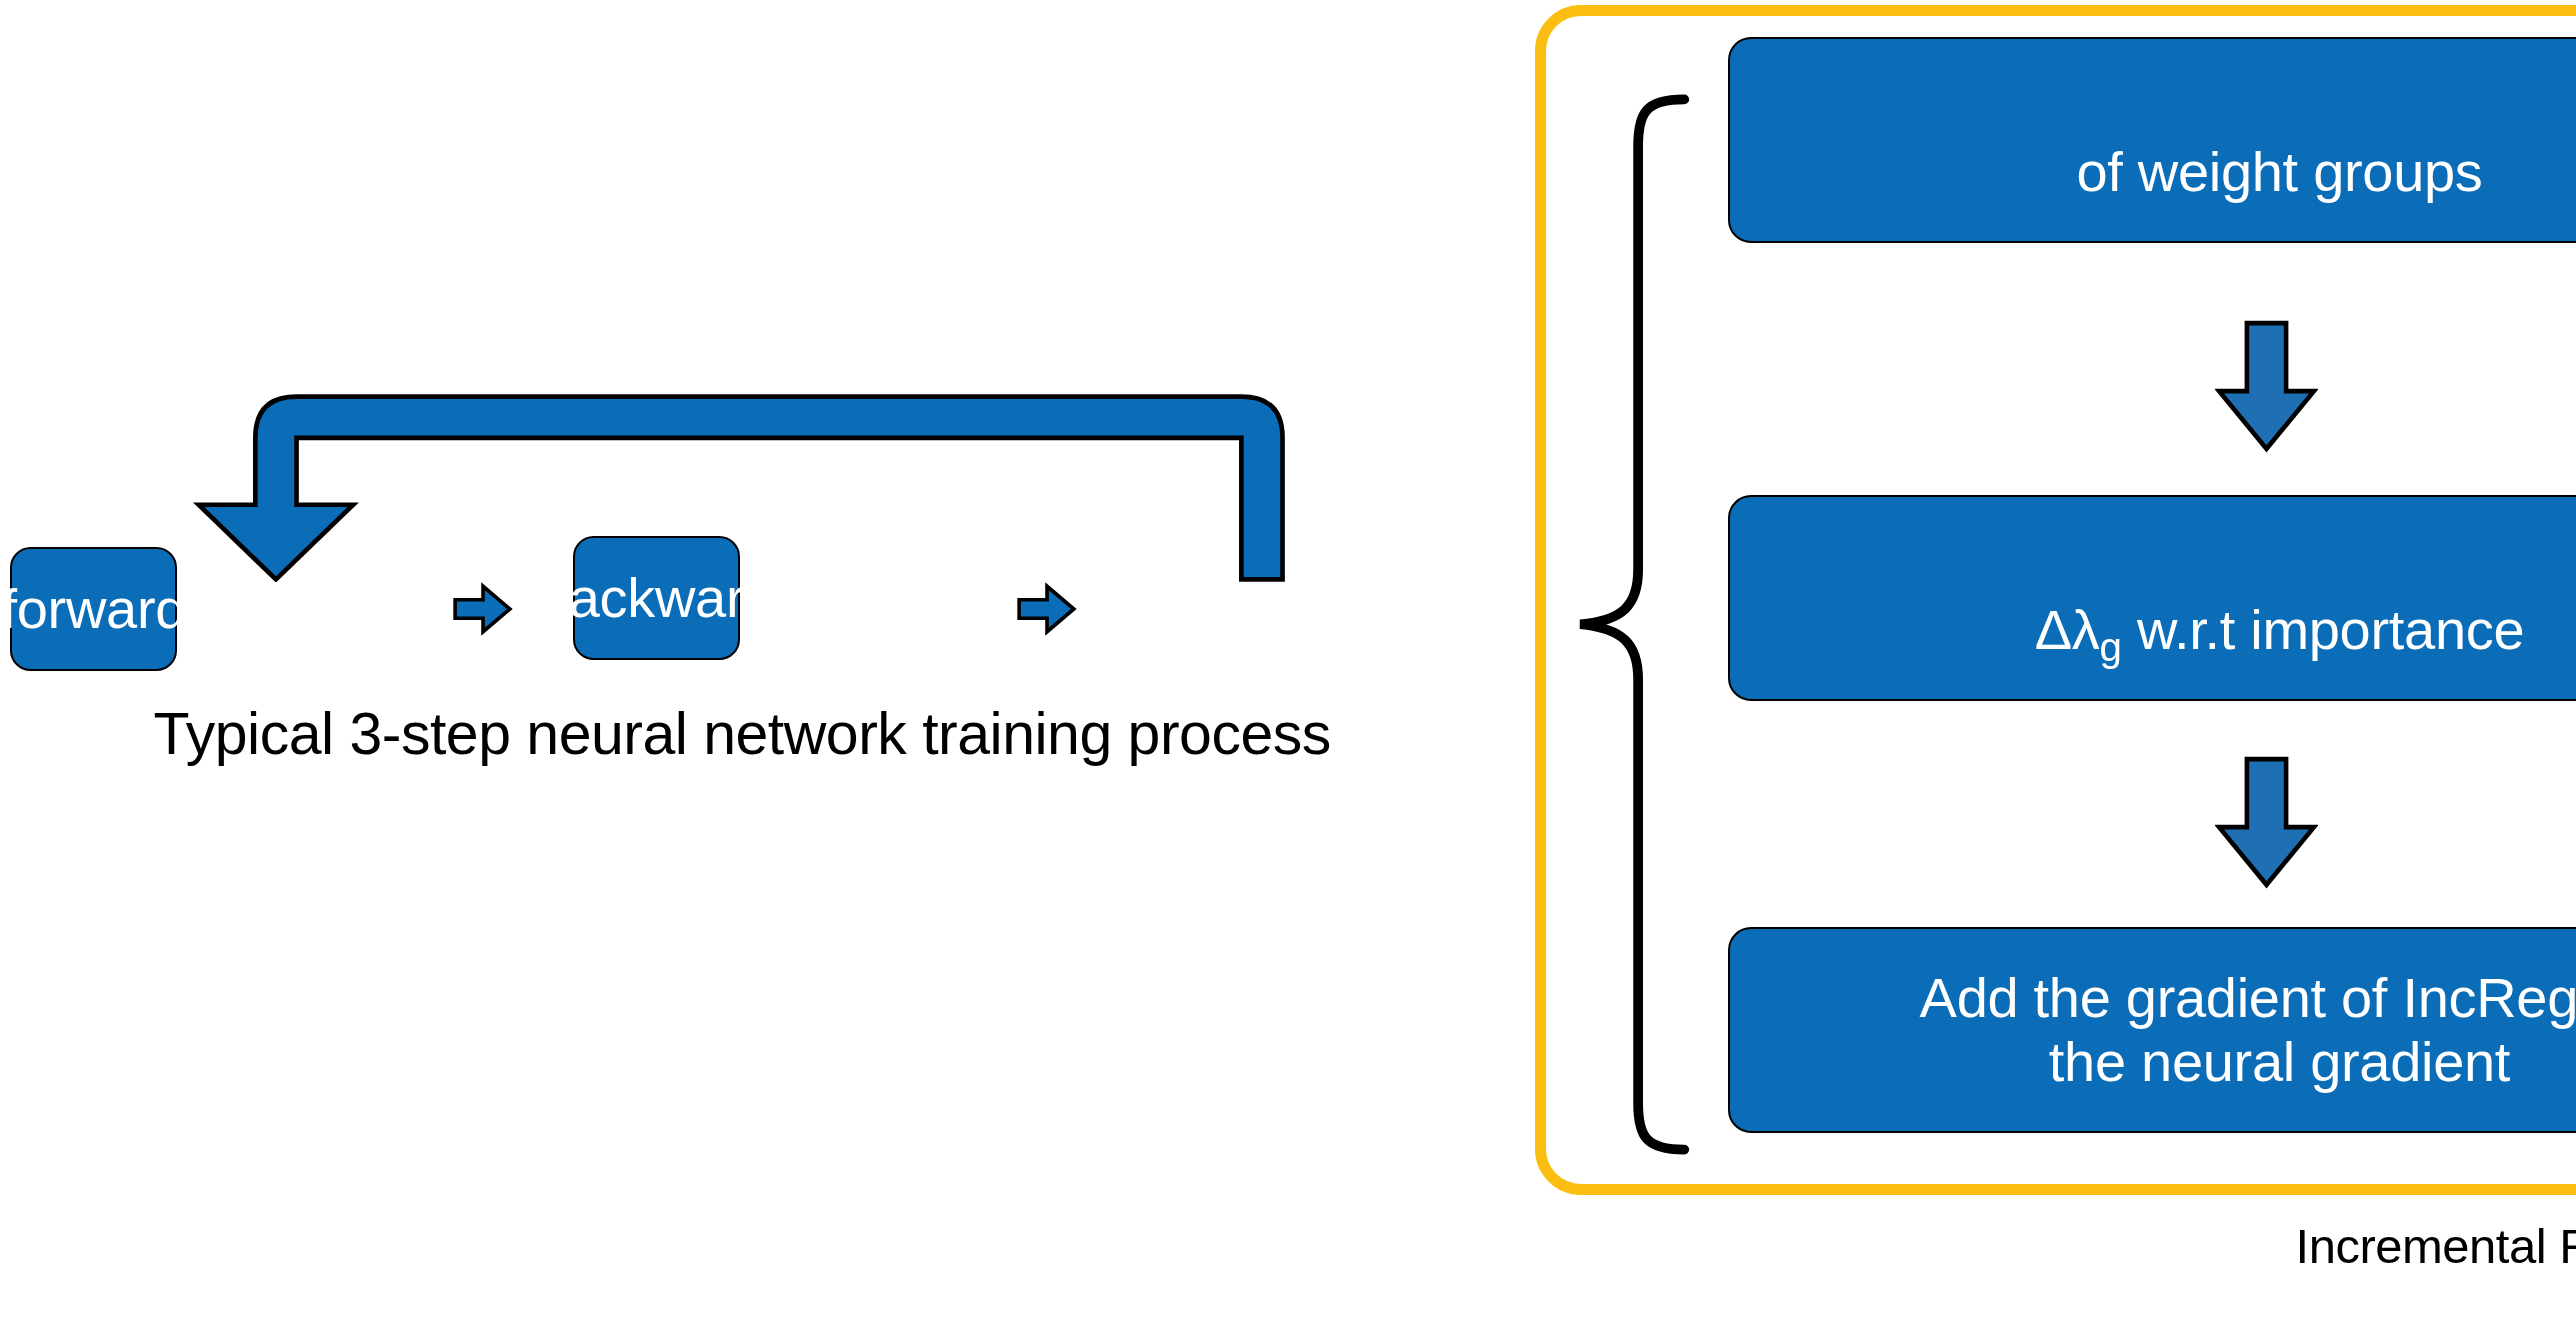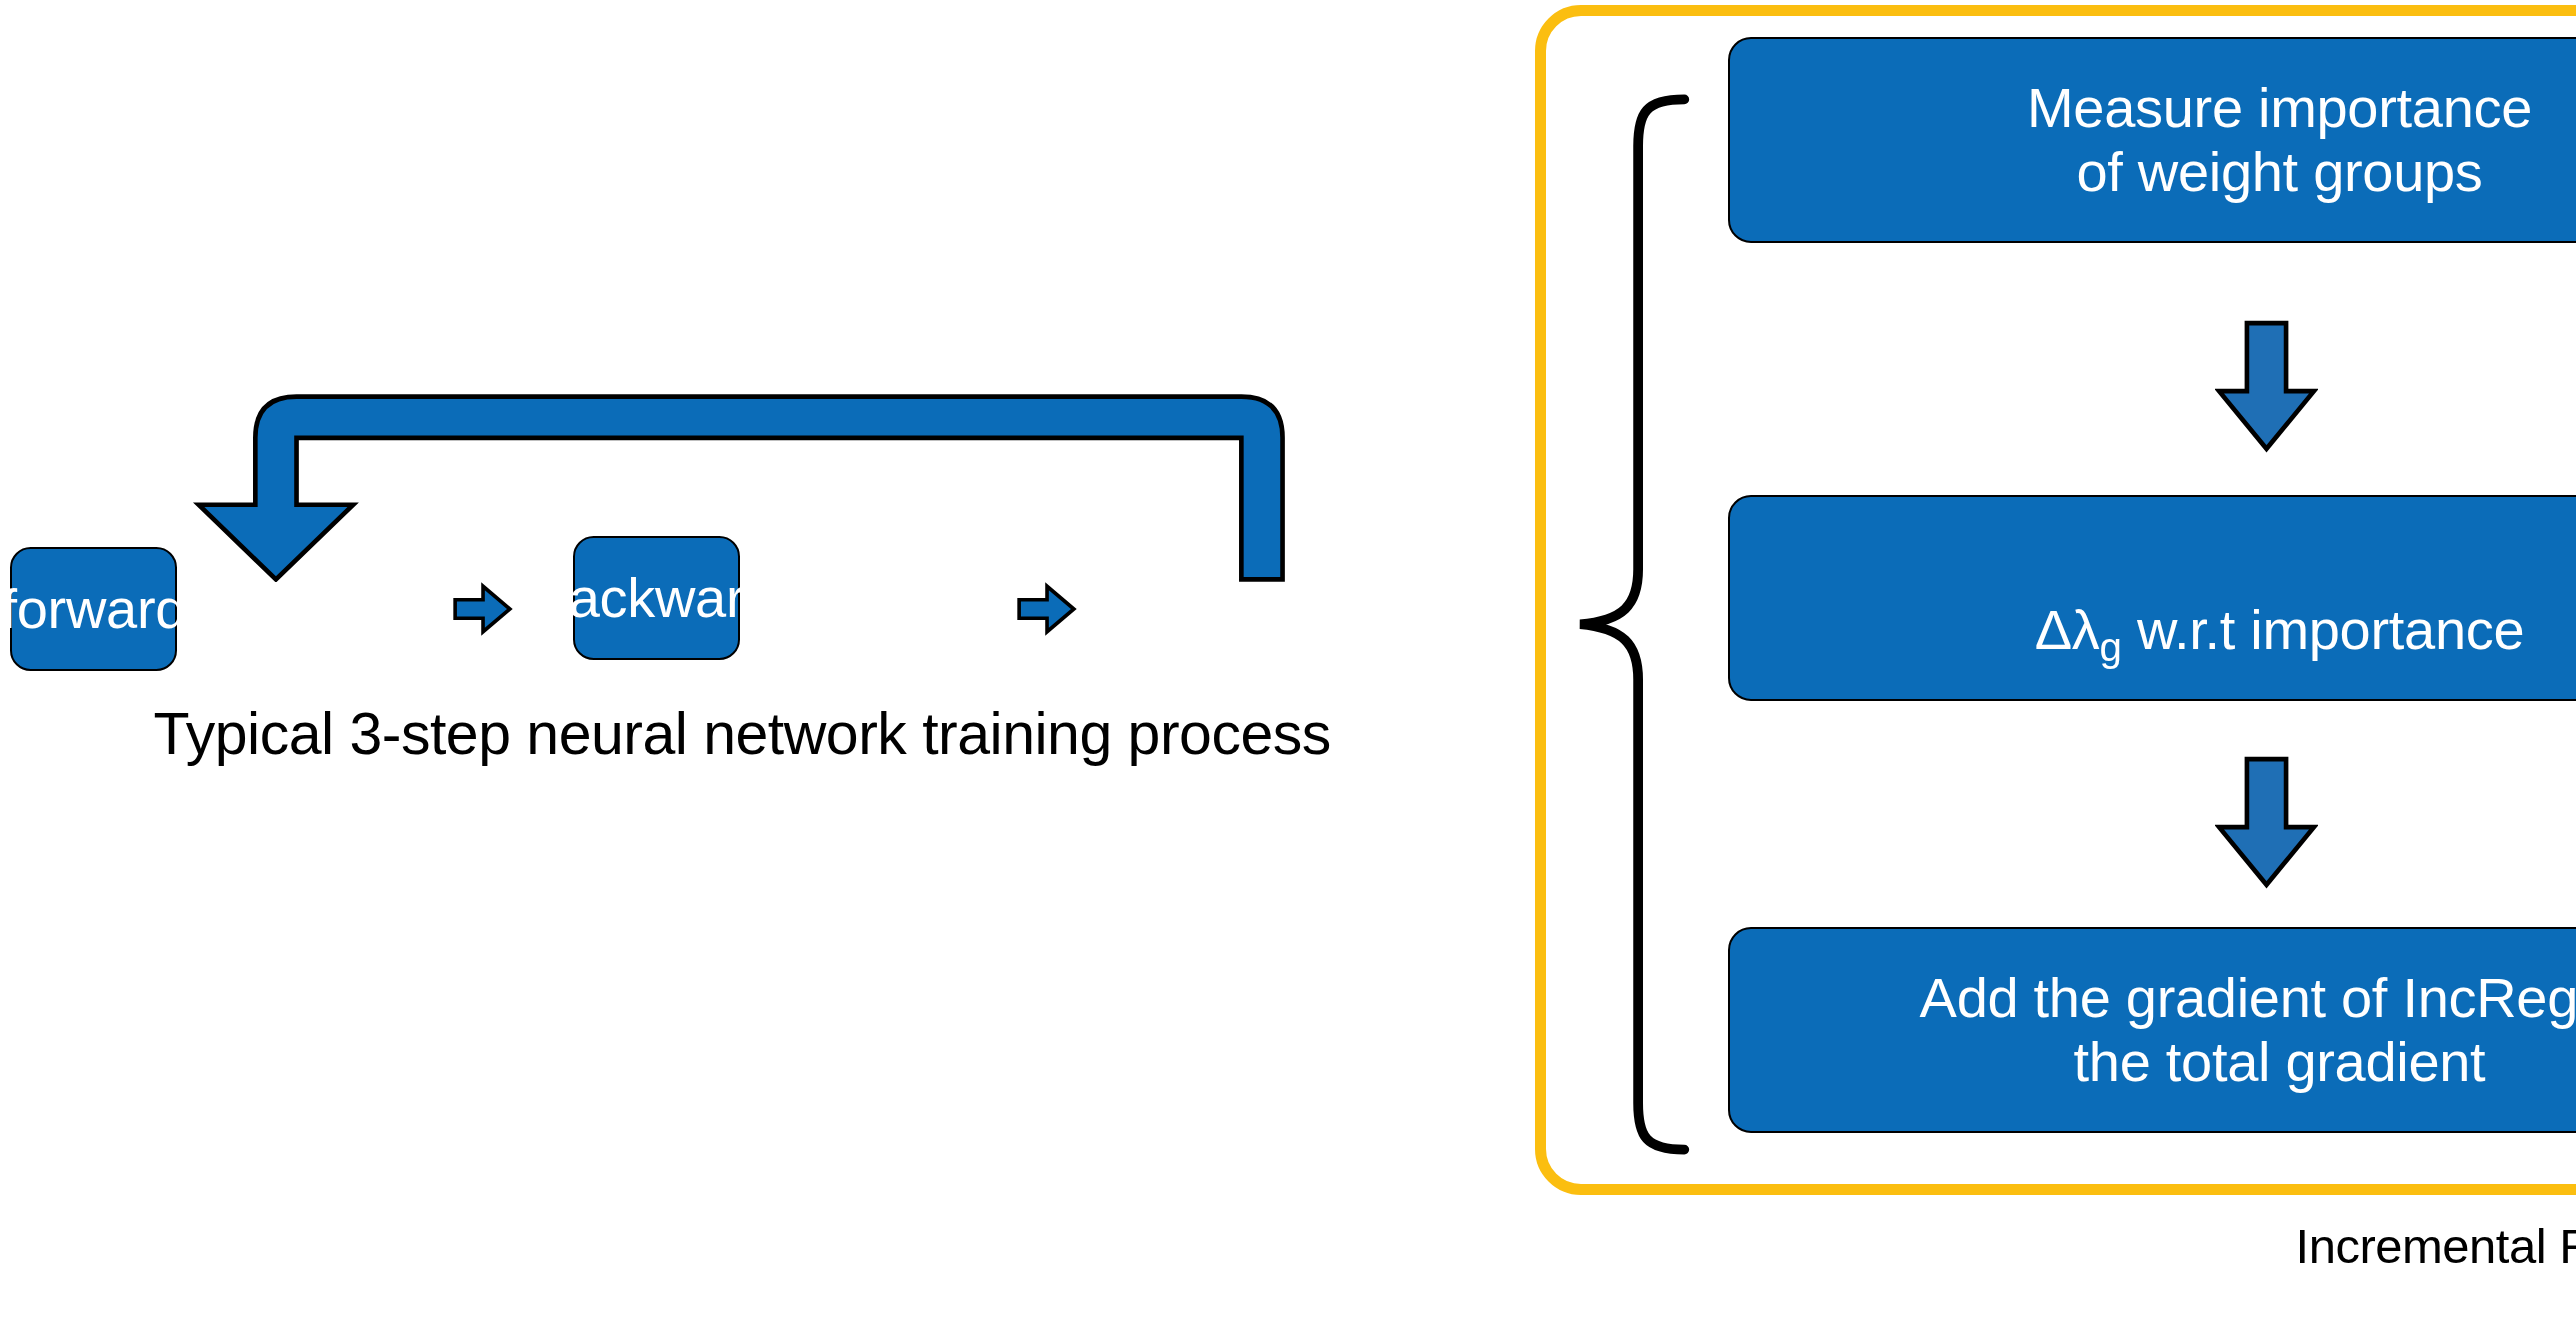--- a/index.html
+++ b/index.html
@@ -136,35 +136,35 @@
     <path d="M 215 14
              C 140 14 125 40 125 105
              L 125 930
              C 125 1000 95 1030 12 1037
              C 95 1045 125 1075 125 1145
              L 125 1970
              C 125 2035 140 2061 215 2061" fill="none" stroke="#000000" stroke-width="19" stroke-linecap="round"></path>
   </svg>
 
   <div class="node flow-box" id="flow-box-1">
-    <span class="lines"><span>Measure importance</span><br><span>of weight groups</span></span>
+    <span class="lines"><br><span>of weight groups</span></span>
   </div>
 
   <svg class="down-arrow" id="down-arrow-1" viewBox="0 0 200 260">
     <path d="M 62 8 L 138 8 L 138 140 L 192 140 L 100 252 L 8 140 L 62 140 Z" fill="#1F6FB5" stroke="#000000" stroke-width="9"></path>
   </svg>
 
   <div class="node flow-box" id="flow-box-2">
     <span class="lines"><br><span>Δλ</span><sub>g</sub><span> w.r.t importance</span></span>
   </div>
 
   <svg class="down-arrow" id="down-arrow-2" viewBox="0 0 200 260">
     <path d="M 62 8 L 138 8 L 138 140 L 192 140 L 100 252 L 8 140 L 62 140 Z" fill="#1F6FB5" stroke="#000000" stroke-width="9"></path>
   </svg>
 
   <div class="node flow-box" id="flow-box-3">
-    <span class="lines"><span>Add the gradient of IncReg to</span><br><span>the total gradient</span></span>
+    <span class="lines"><span>Add the gradient of IncReg to</span><br><span>the neural gradient</span></span>
   </div>
 
   <div id="caption-right">Incremental Regularization (IncReg)</div>
 
 </div>
 
 
 </body></html>

